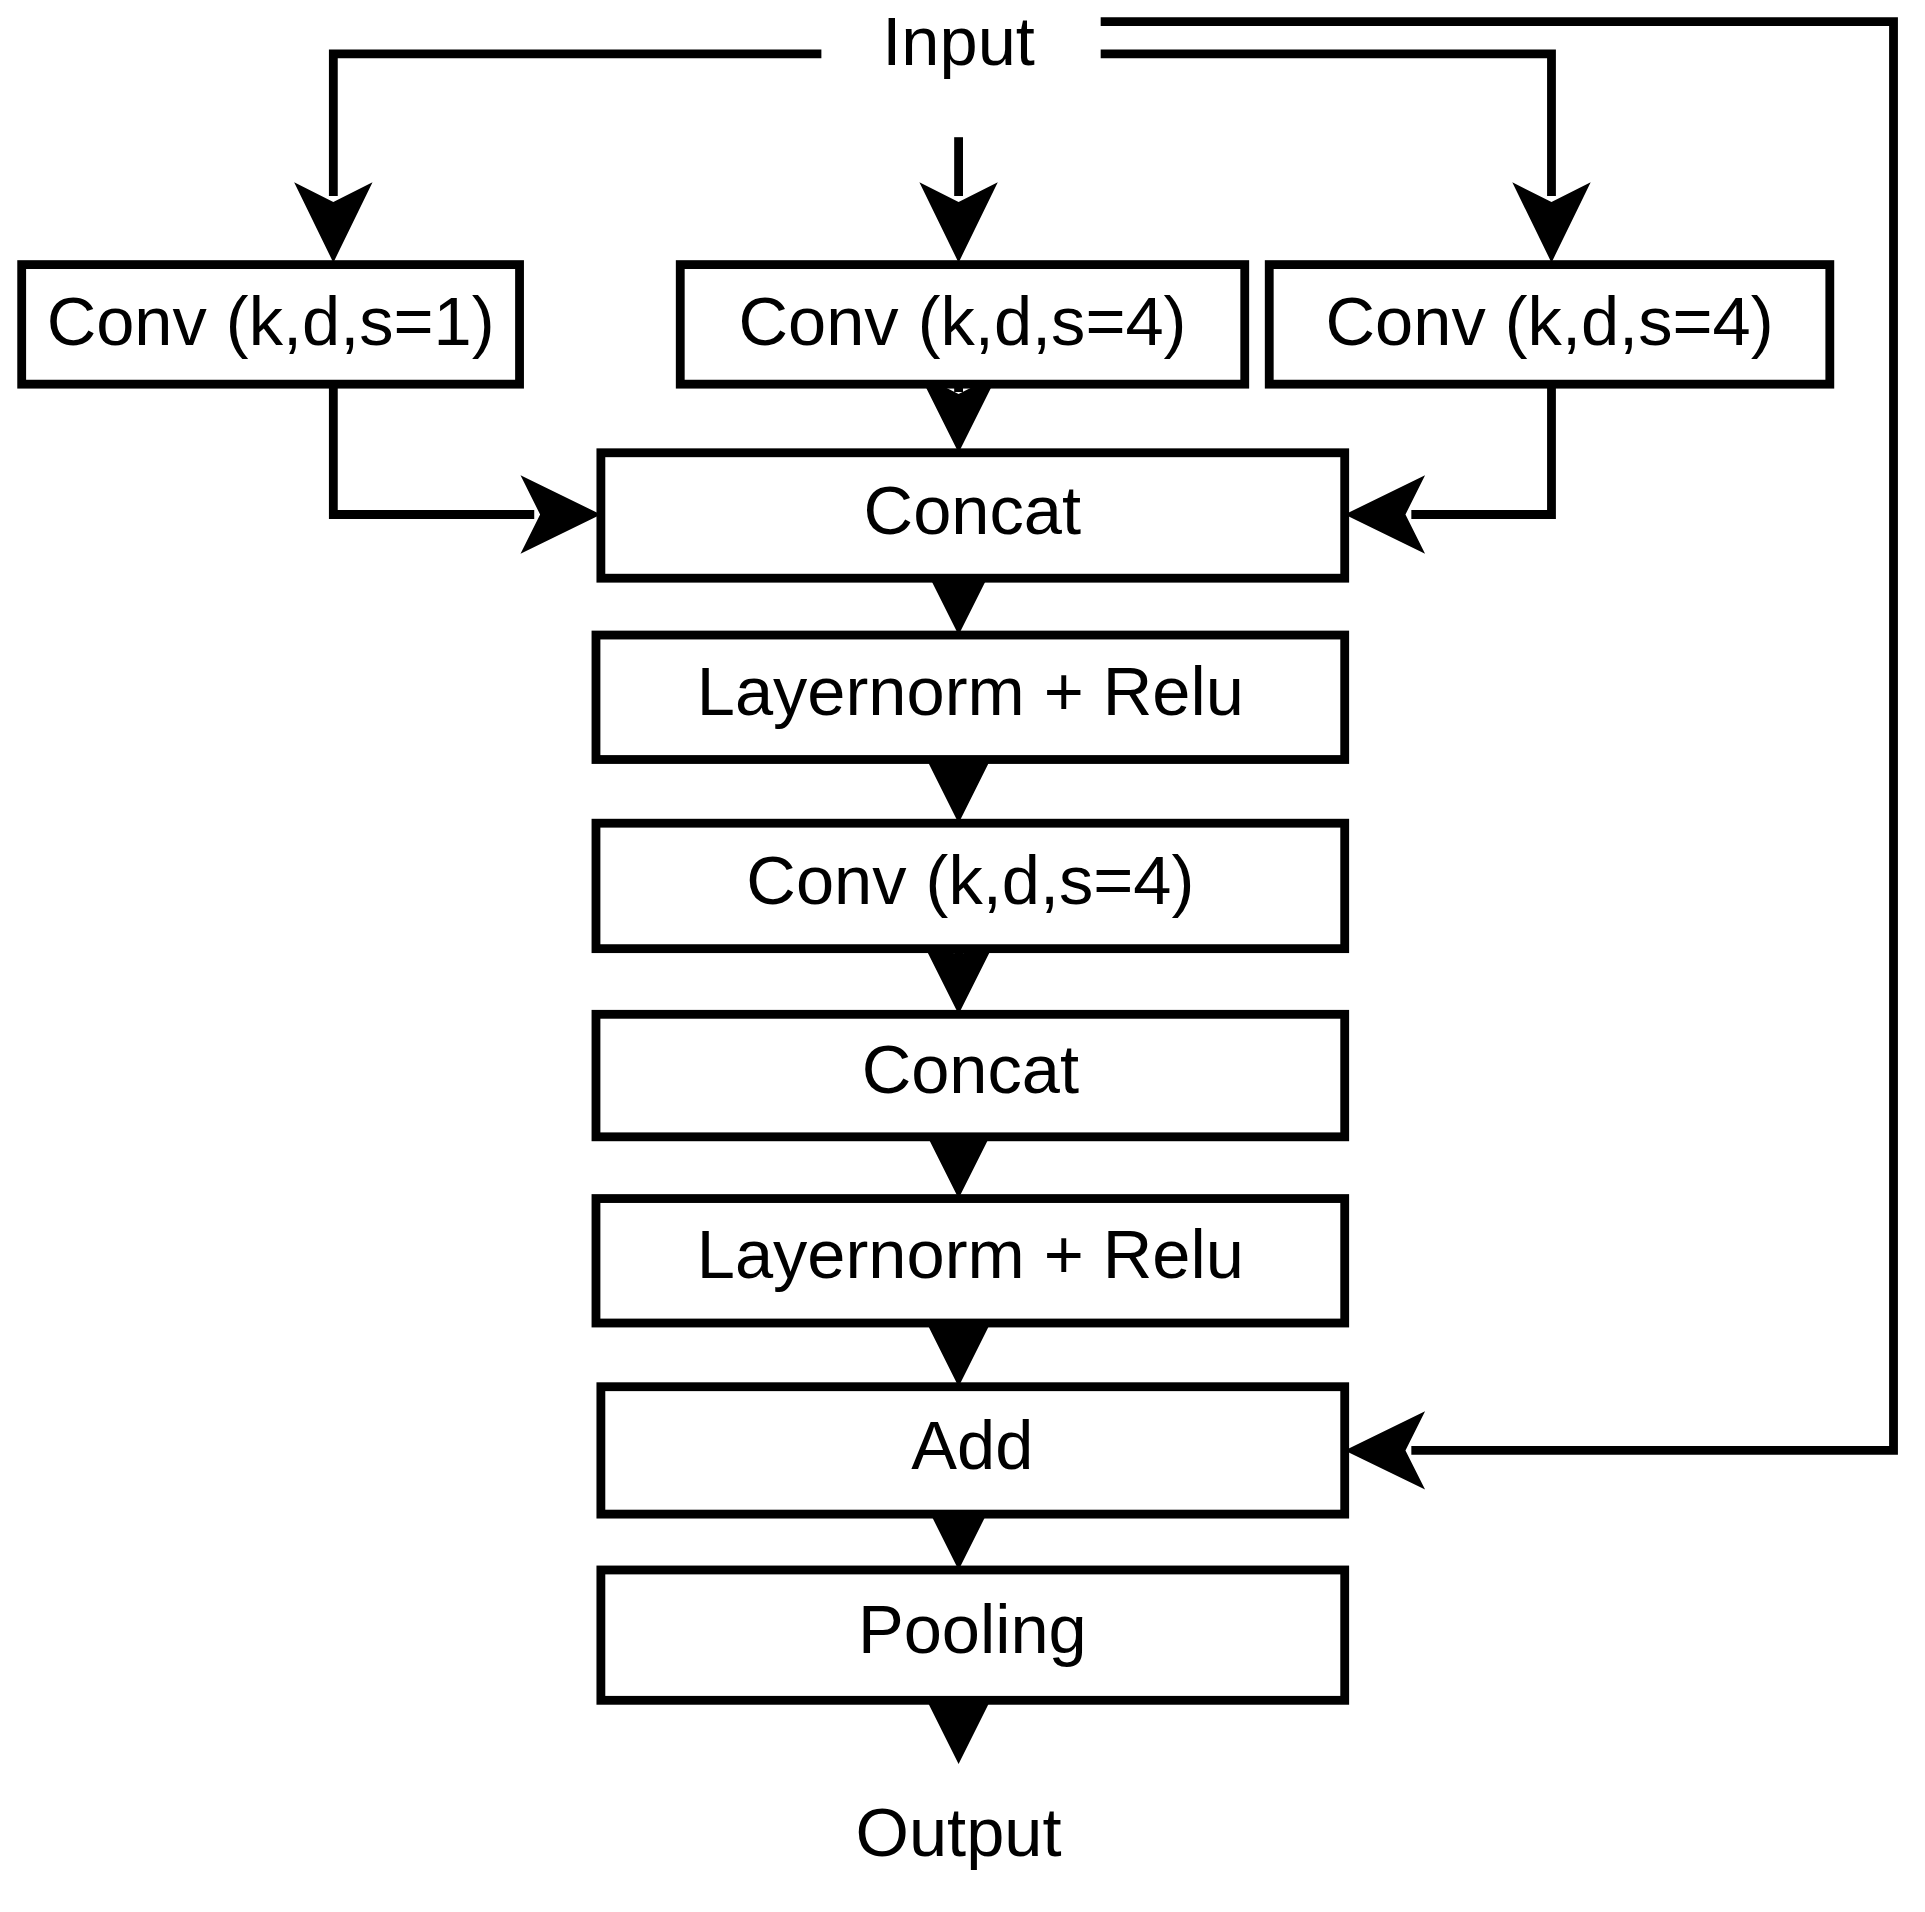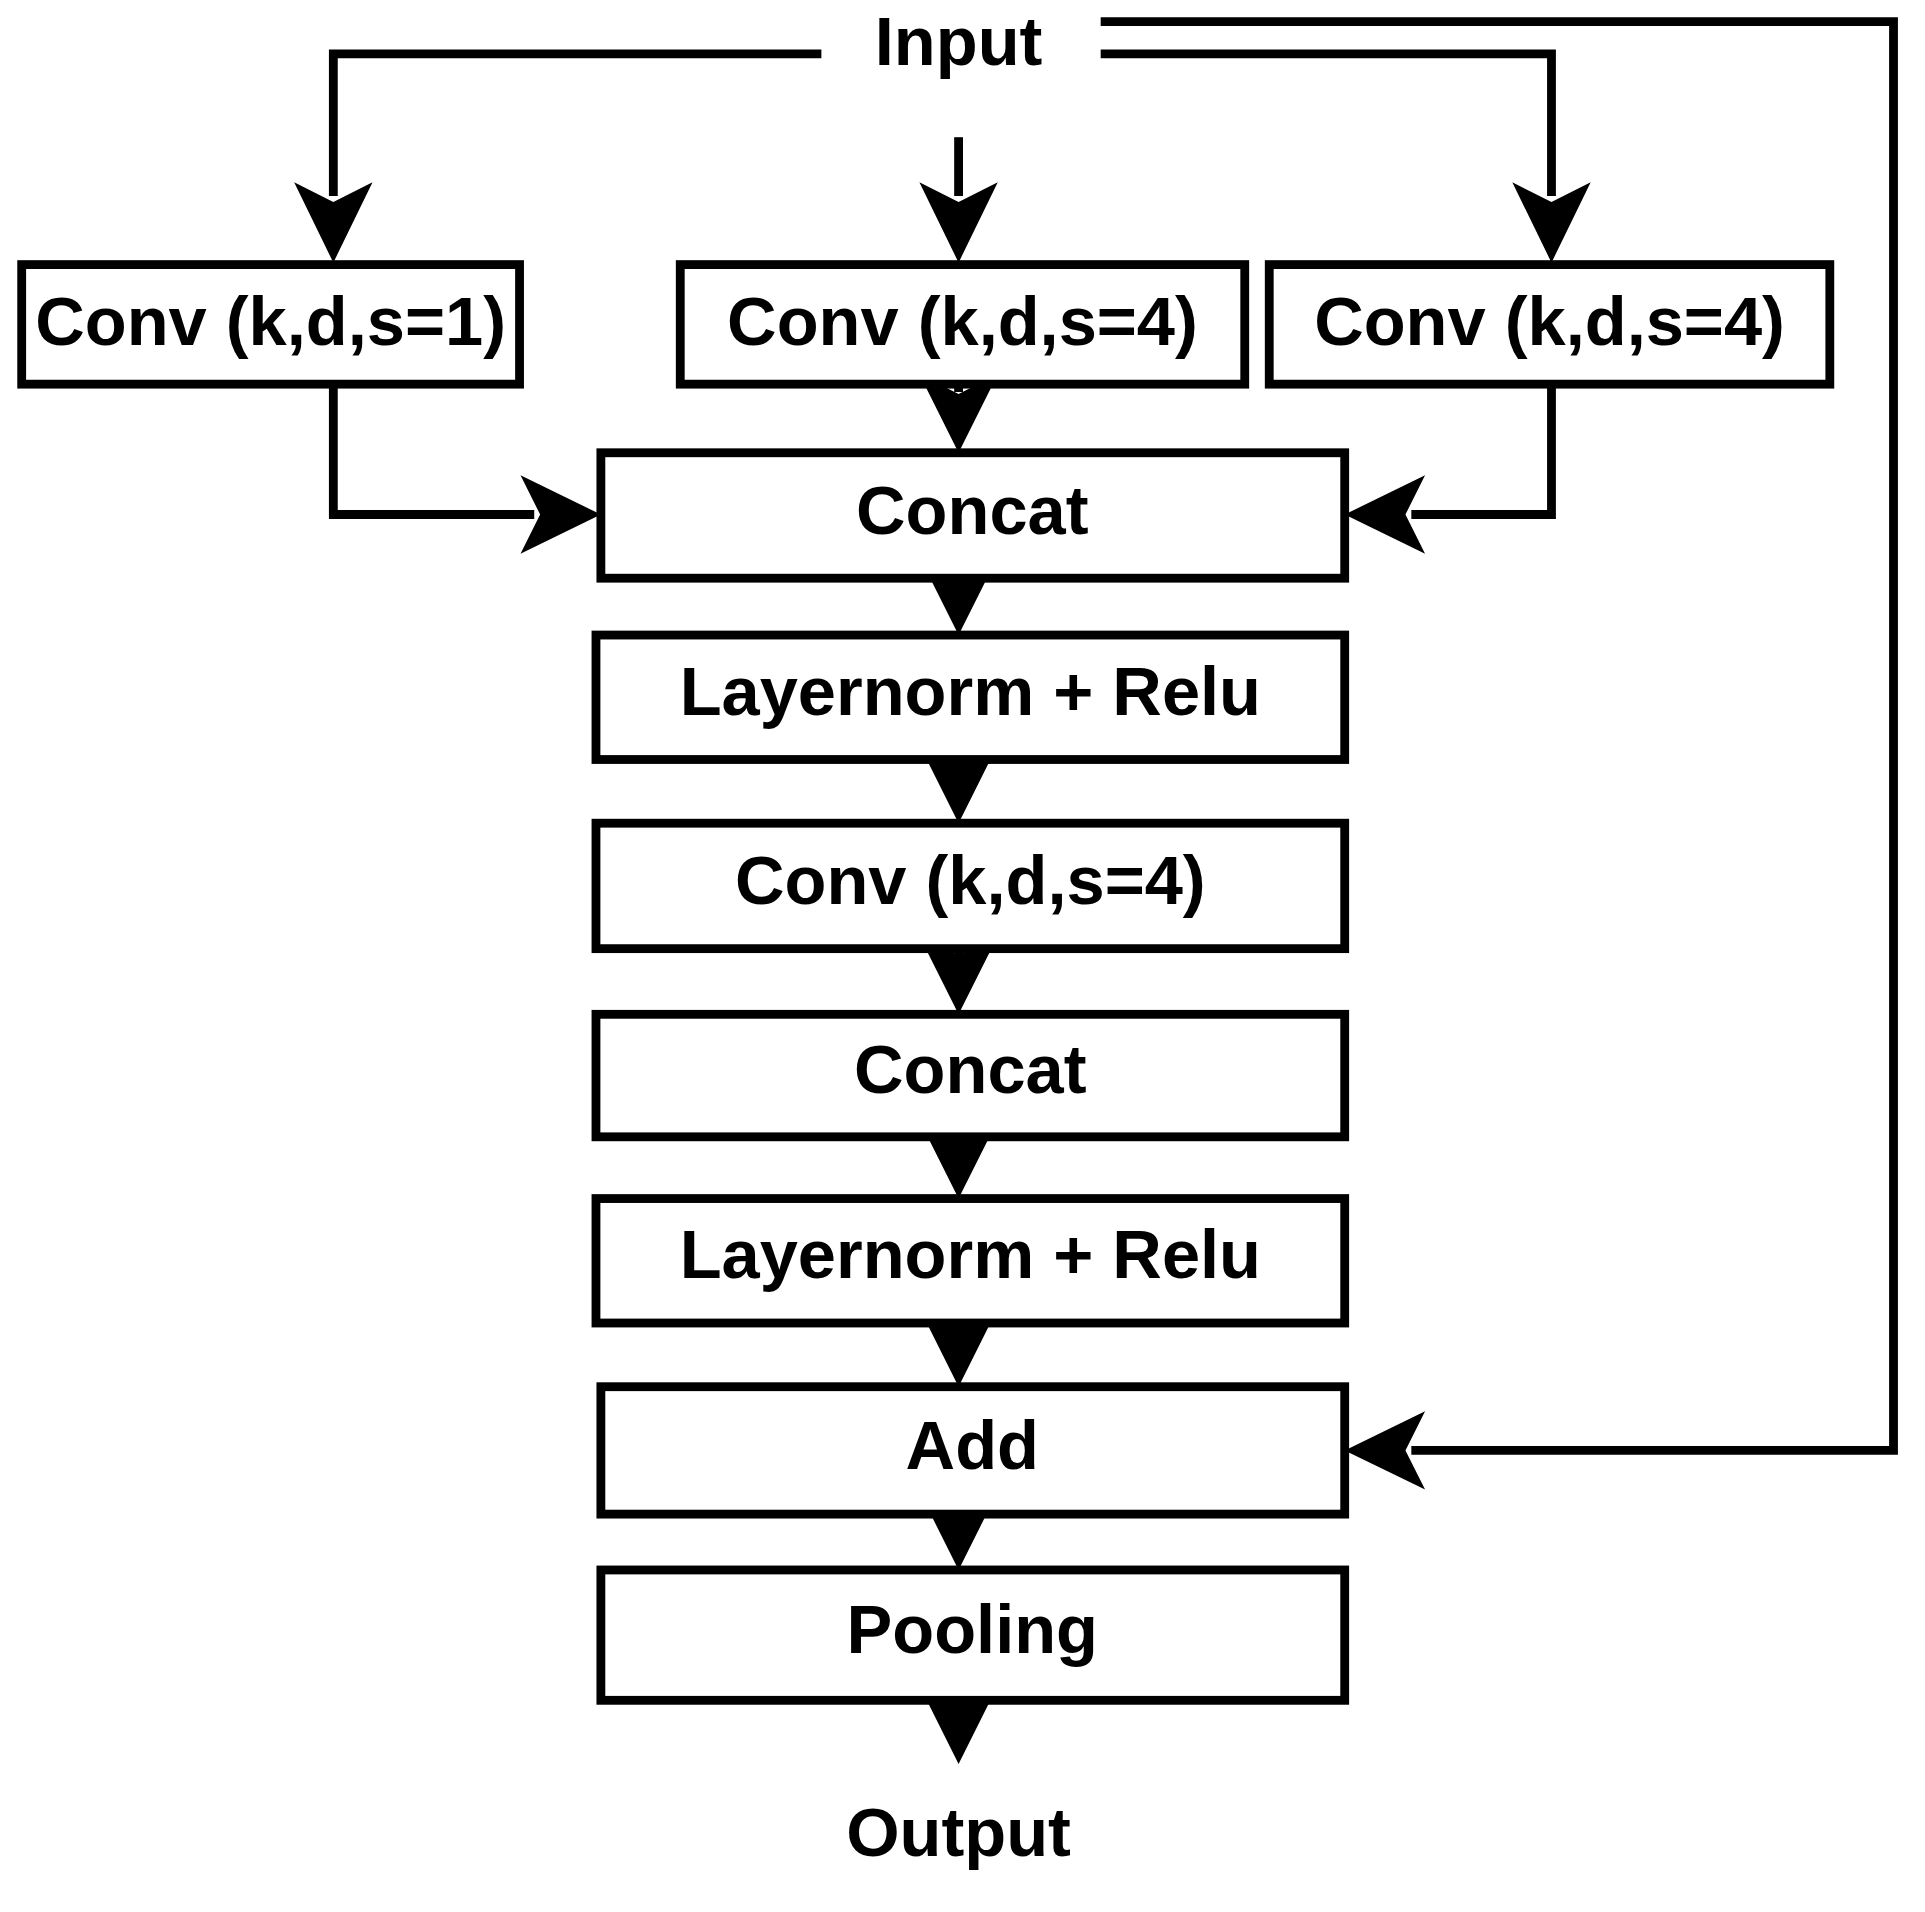--- a/index.html
+++ b/index.html
@@ -7,21 +7,20 @@
     padding: 0;
     background: #ffffff;
   }
   #canvas {
     position: relative;
     width: 1925px;
     height: 1912px;
     background: #ffffff;
     font-family: "Liberation Sans", sans-serif;
     overflow: hidden;
-    font-weight: bold;
   }
   #diagram-svg {
     position: absolute;
     top: 0;
     left: 0;
     width: 1925px;
     height: 1912px;
   }
   .node-rect {
     fill: #ffffff;

